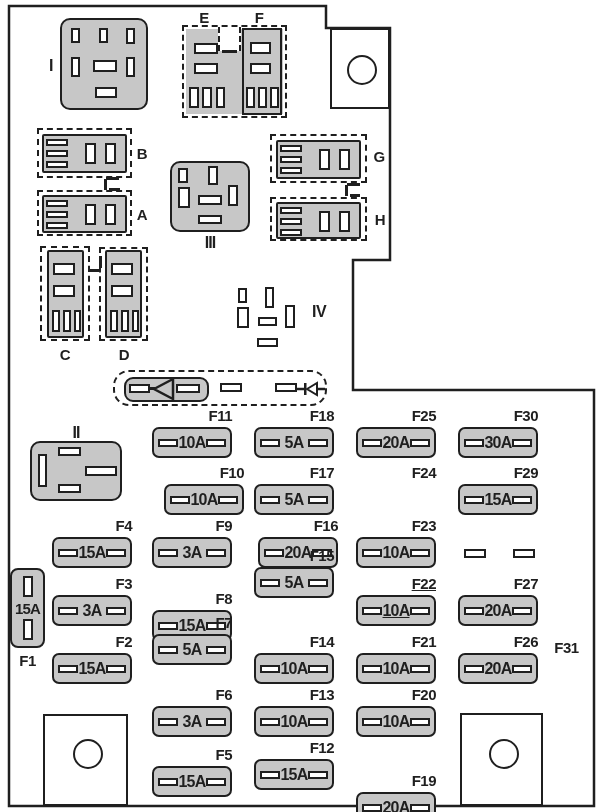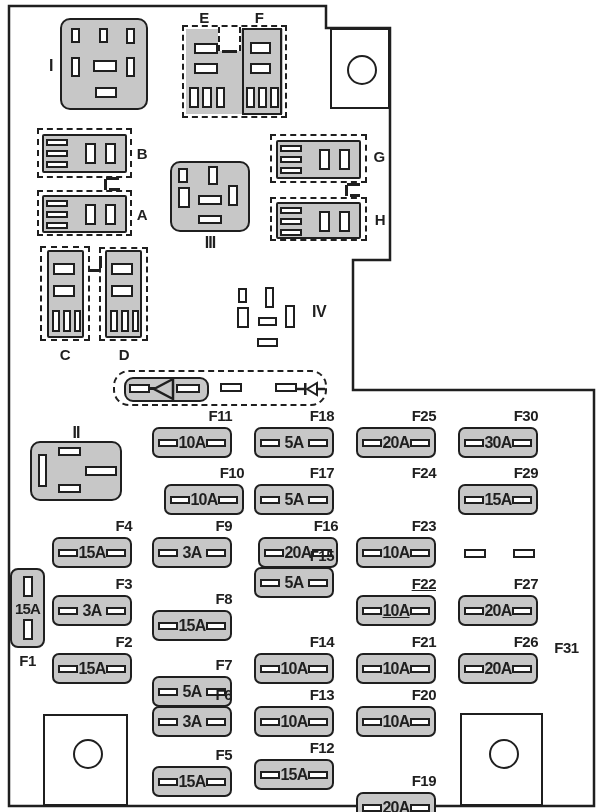--- a/index.html
+++ b/index.html
@@ -338,21 +338,21 @@
         </div>
       </div>
       <div class="fuse-cell" style="left: 52px; top: 633px;">
         <div class="fuse-label">F2</div>
         <div class="fuse-body">
           <span class="slot slot-l"></span>
           <span class="fuse-amps">15A</span>
           <span class="slot slot-r"></span>
         </div>
       </div>
-      <div class="fuse-cell" style="left: 152px; top: 656px;">
+      <div class="fuse-cell" style="left: 152px; top: 614px;">
         <div class="fuse-label">F7</div>
         <div class="fuse-body">
           <span class="slot slot-l"></span>
           <span class="fuse-amps">5A</span>
           <span class="slot slot-r"></span>
         </div>
       </div>
       <div class="fuse-cell" style="left: 254px; top: 633px;">
         <div class="fuse-label">F14</div>
         <div class="fuse-body">

